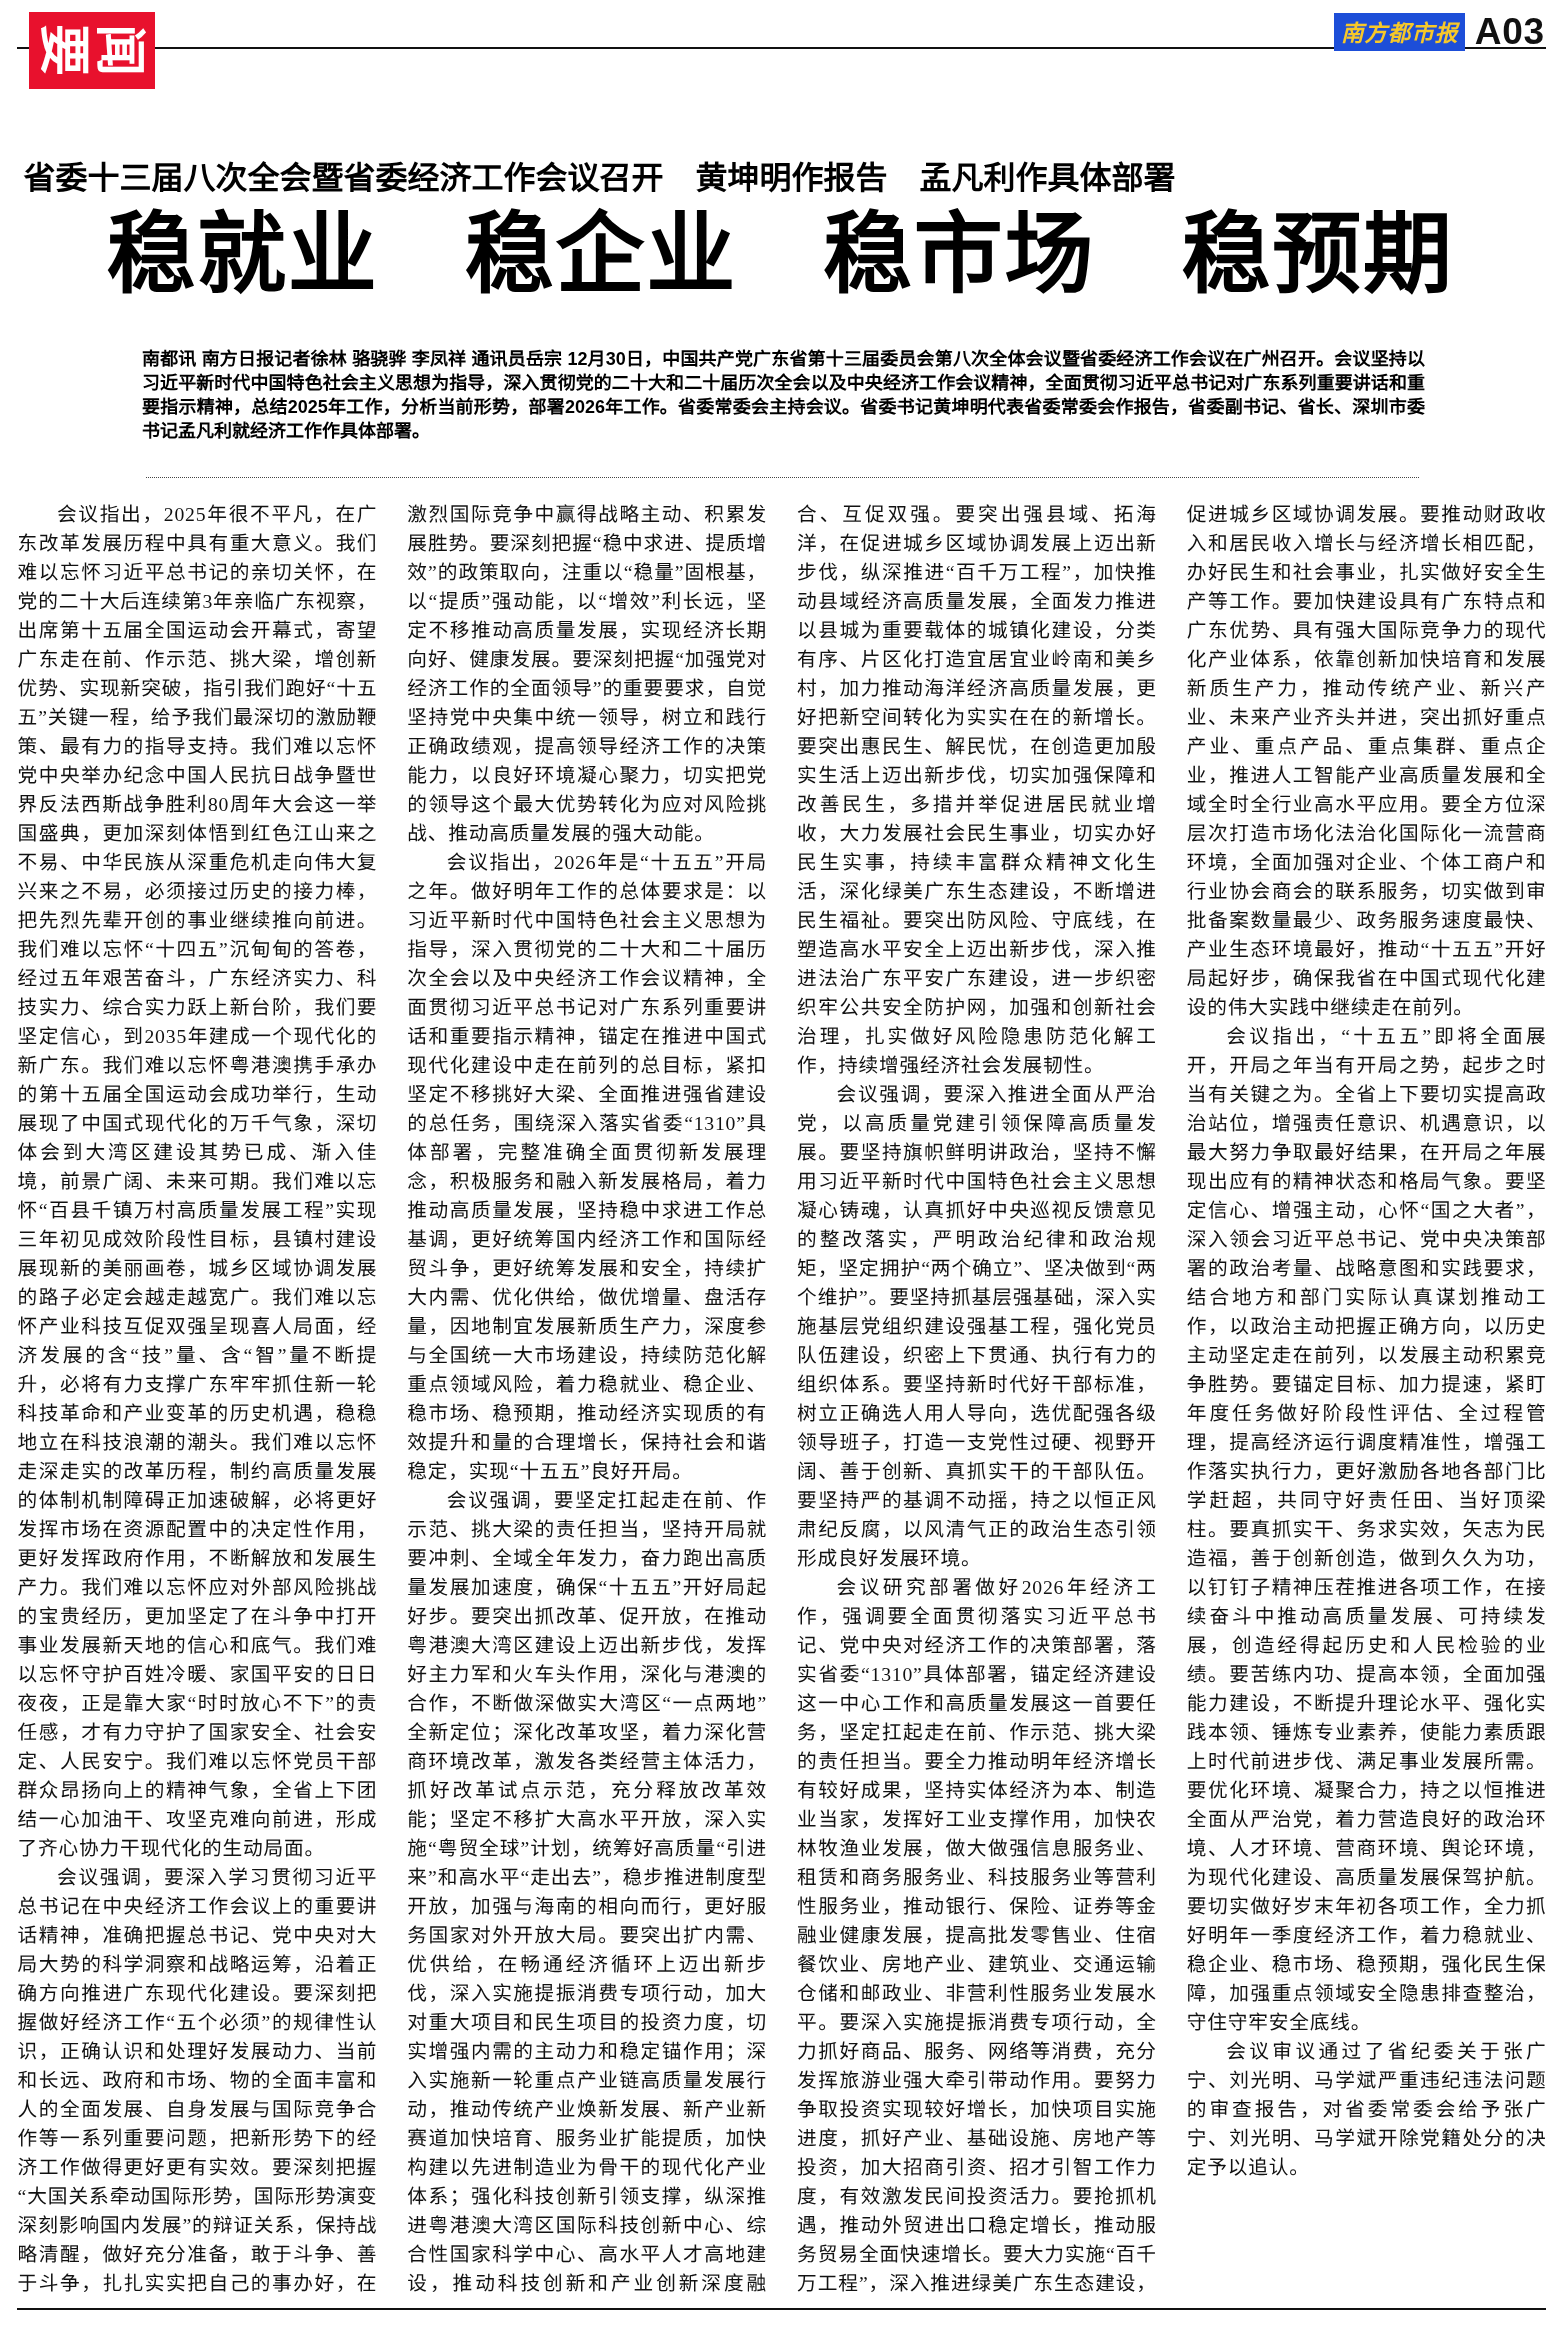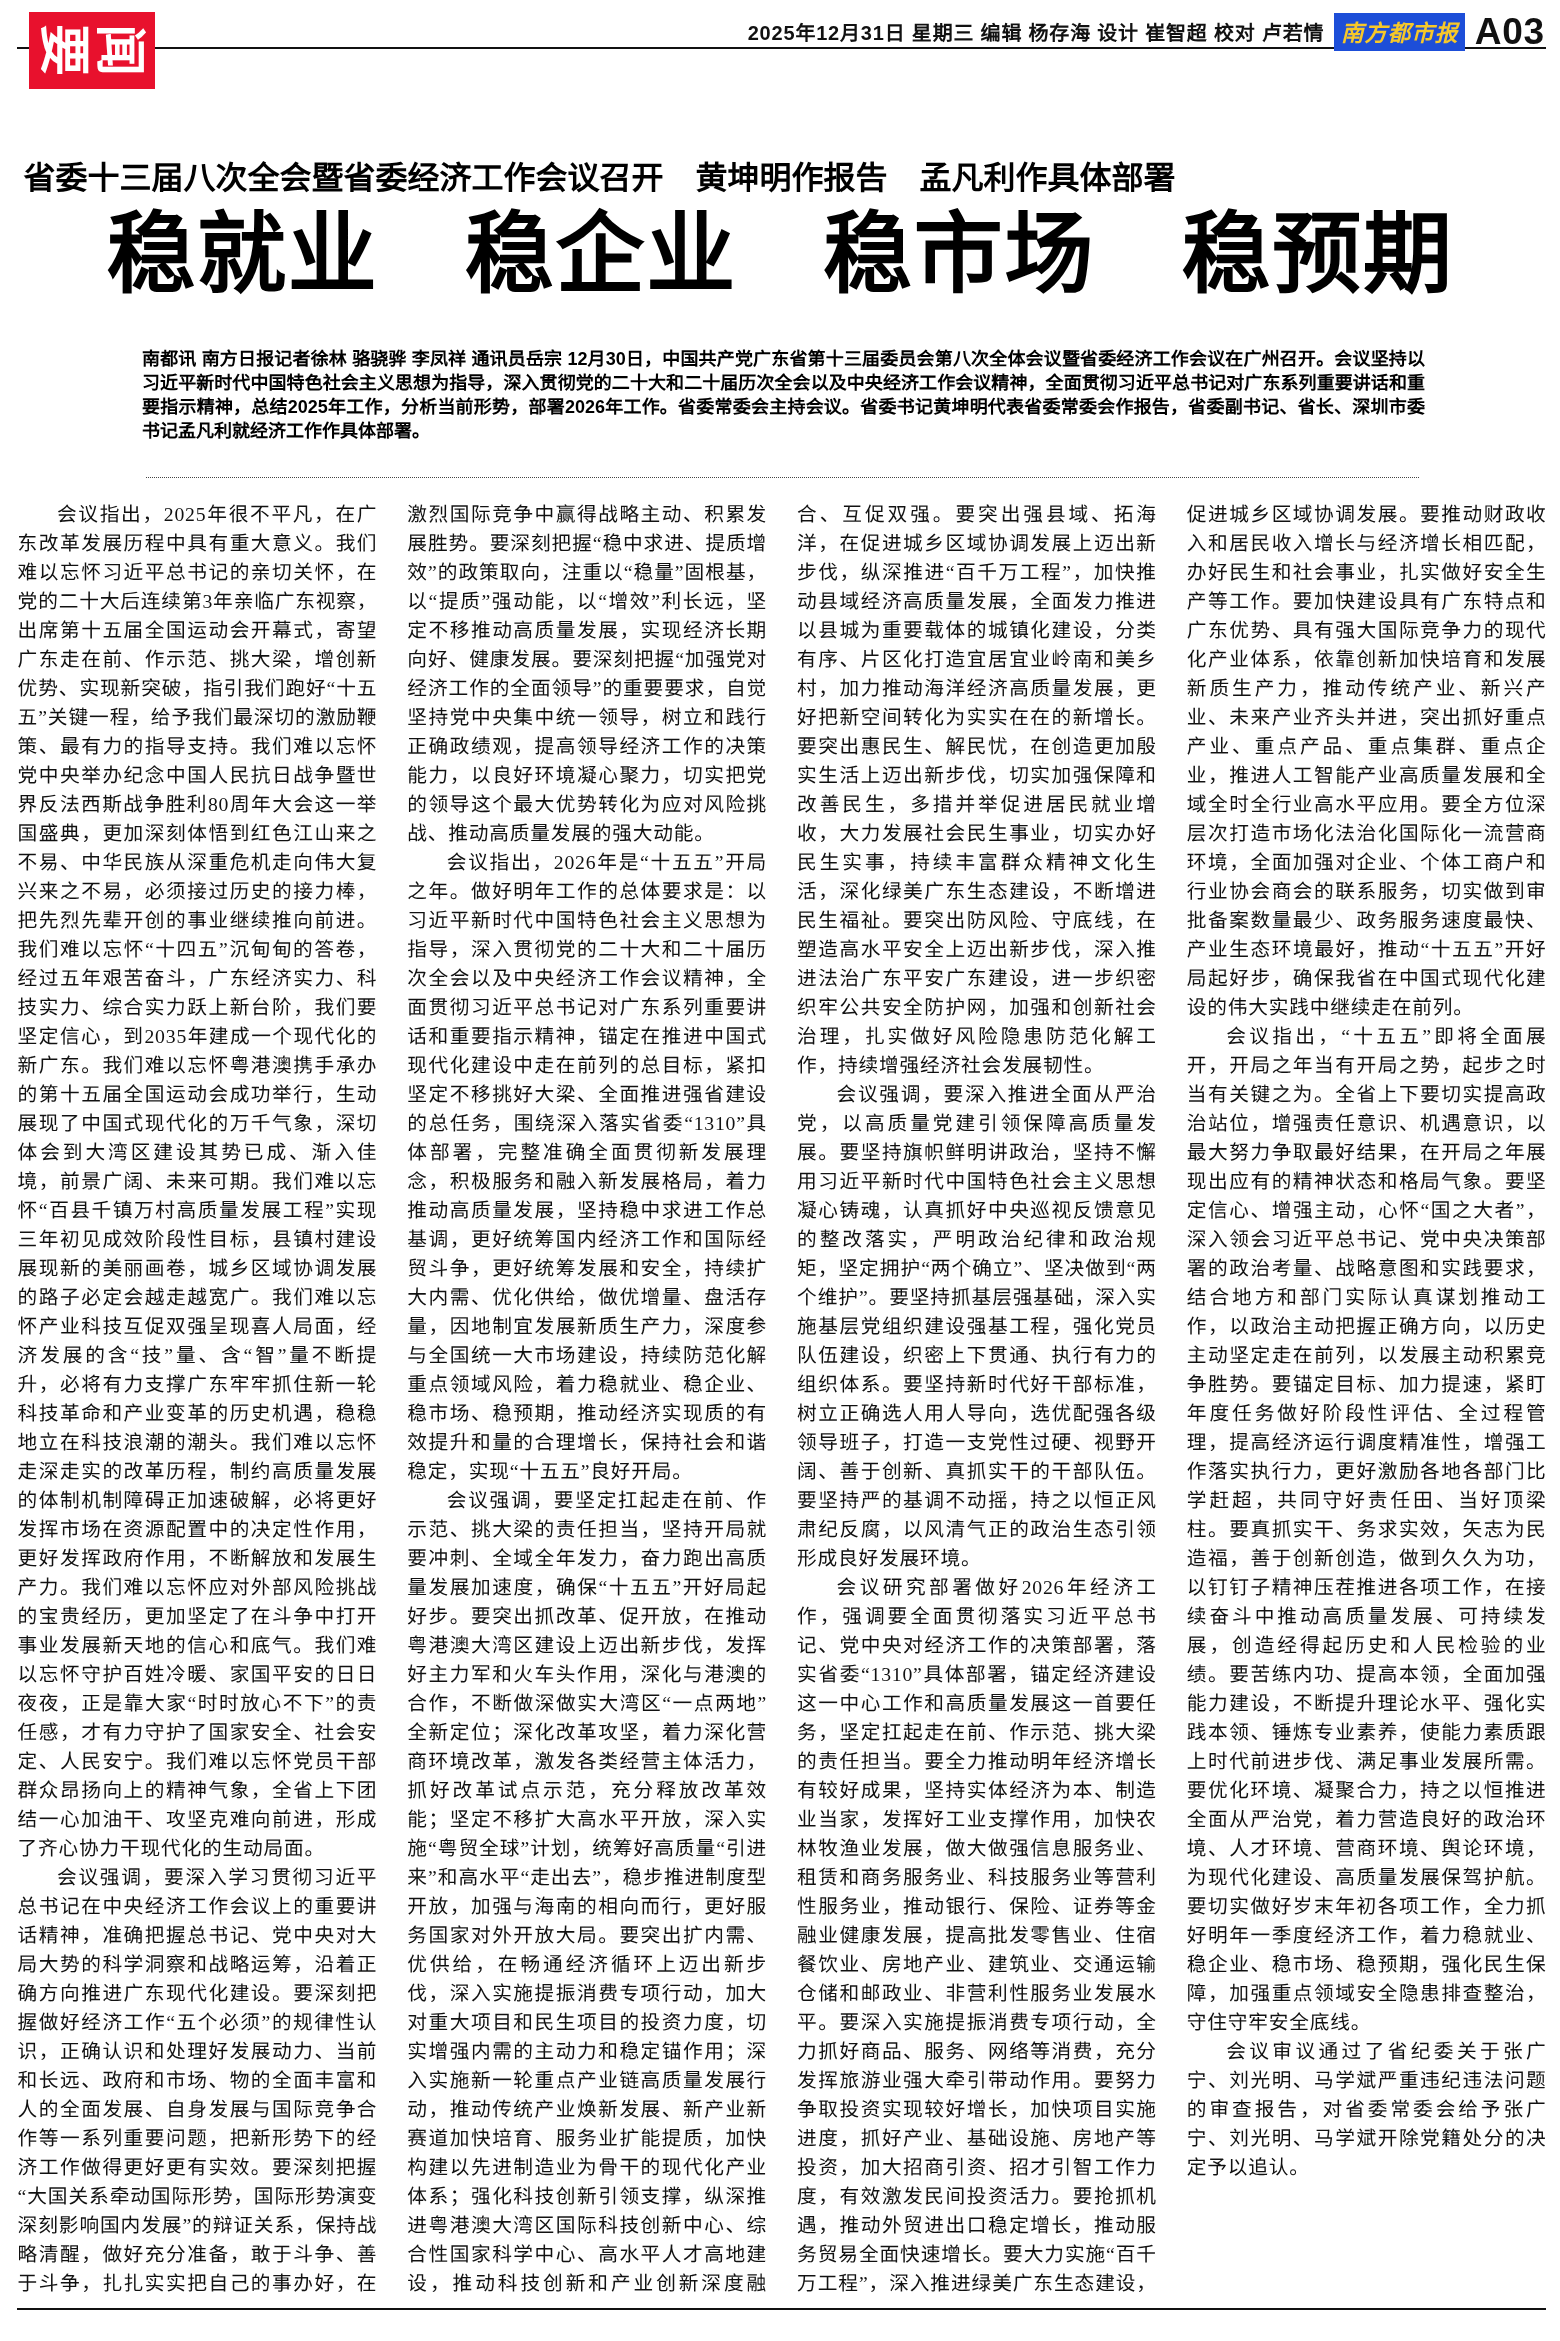--- a/index.html
+++ b/index.html
@@ -91,21 +91,20 @@
 <div class="page">
 
   <div class="top-rule"></div>
 
   <div class="section-box">
     <span class="rot">要</span>
     <span class="rot">闻</span>
   </div>
 
   <div class="header-meta">
-    <span class="meta-text">2025年12月31日 星期三 编辑 杨存海 设计 崔智超 校对 卢若情</span>
     <span class="masthead-logo">南方都市报</span>
     <span class="pageno">A03</span>
   </div>
 
   <div class="kicker">省委十三届八次全会暨省委经济工作会议召开　黄坤明作报告　孟凡利作具体部署</div>
 
   <h1 class="main-headline">稳就业 稳企业 稳市场 稳预期</h1>
 
   <p class="lede">南都讯 南方日报记者徐林 骆骁骅 李凤祥 通讯员岳宗 12月30日，中国共产党广东省第十三届委员会第八次全体会议暨省委经济工作会议在广州召开。会议坚持以习近平新时代中国特色社会主义思想为指导，深入贯彻党的二十大和二十届历次全会以及中央经济工作会议精神，全面贯彻习近平总书记对广东系列重要讲话和重要指示精神，总结2025年工作，分析当前形势，部署2026年工作。省委常委会主持会议。省委书记黄坤明代表省委常委会作报告，省委副书记、省长、深圳市委书记孟凡利就经济工作作具体部署。</p>
 

